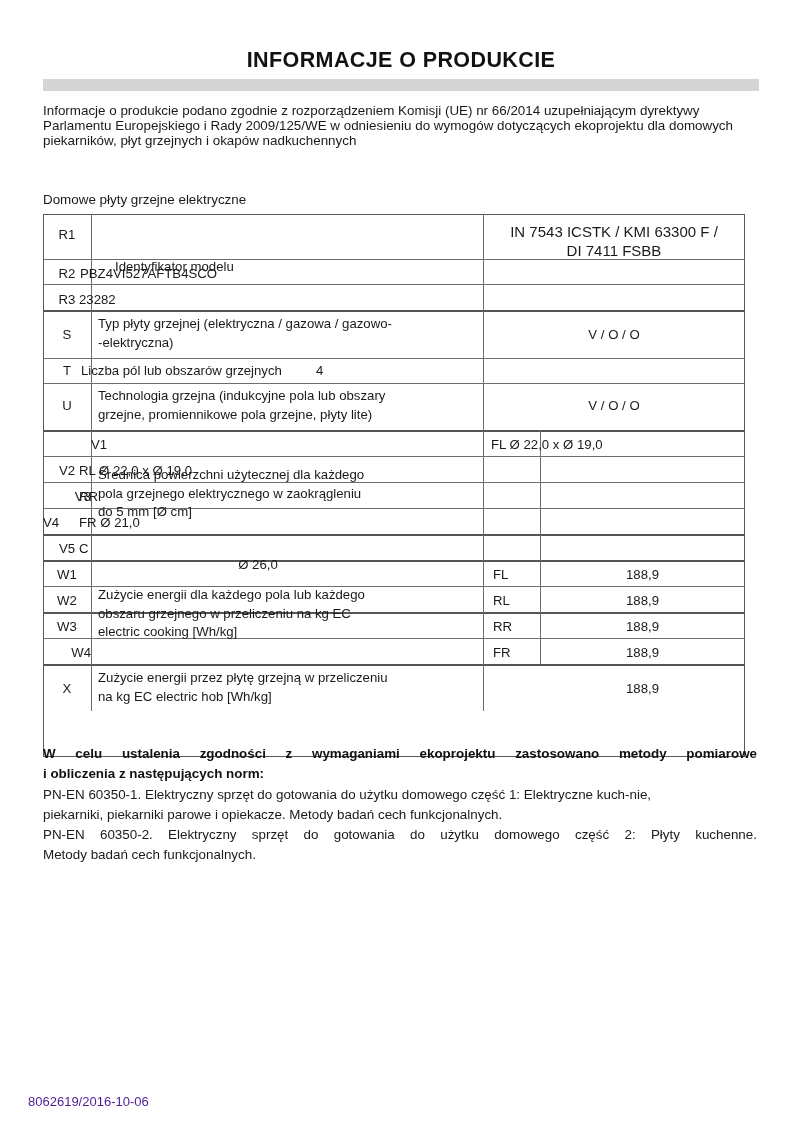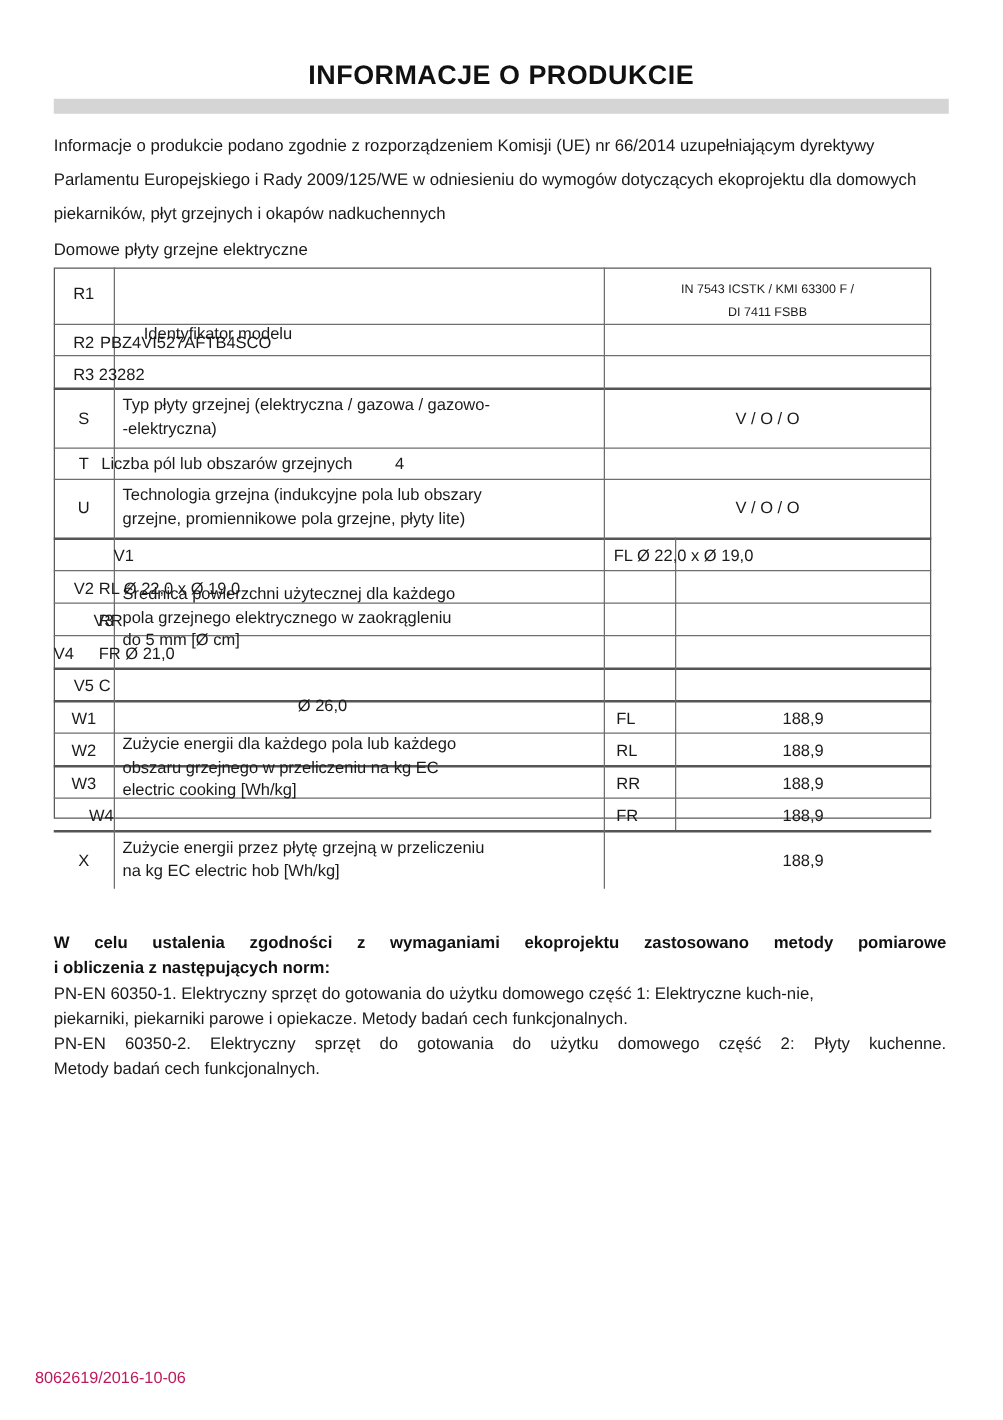--- a/index.html
+++ b/index.html
@@ -42,40 +42,40 @@
     background: #d5d5d5;
   }
 
   
   .intro {
     position: absolute;
     left: 43px;
     top: 103px;
     width: 712px;
     font-size: 13.4px;
-    line-height: 27px;
+    line-height: 15px;
     color: #1a1a1a;
   }
 
   
   .table-caption {
     position: absolute;
     left: 43px;
     top: 192px;
     font-size: 13.4px;
     color: #1a1a1a;
   }
 
   
   .tbl {
     position: absolute;
     left: 43px;
     top: 214px;
     width: 702px;
-    height: 441px;
+    height: 543px;
   }
   .tbl .outer {
     position: absolute;
     inset: 0;
     border: 1.4px solid #5a5a5a;
     box-sizing: border-box;
   }
   
   .hline {
     position: absolute;
@@ -95,21 +95,21 @@
   
   .cell {
     position: absolute;
     font-size: 13.2px;
     line-height: 18.5px;
     color: #1a1a1a;
     white-space: pre-line;
   }
   .cell.code {
     text-align: center;
-    font-size: 10px;
+    font-size: 15px;
   }
   .cell.ctr {
     text-align: center;
   }
 
   
   .overlap {
     position: absolute;
     font-size: 13.2px;
     line-height: 18.5px;
@@ -148,21 +148,21 @@
     text-align: justify;
     text-align-last: justify;
   }
 
   
   .footer {
     position: absolute;
     left: 28px;
     top: 1094px;
     font-size: 13px;
-    color: #be185d;
+    color: #4c1d95;
   }
 </style>
 </head>
 <body>
 
 <div class="page">
 
   <div class="doc-title">INFORMACJE O PRODUKCIE</div>
   <div class="title-rule"></div>
 

